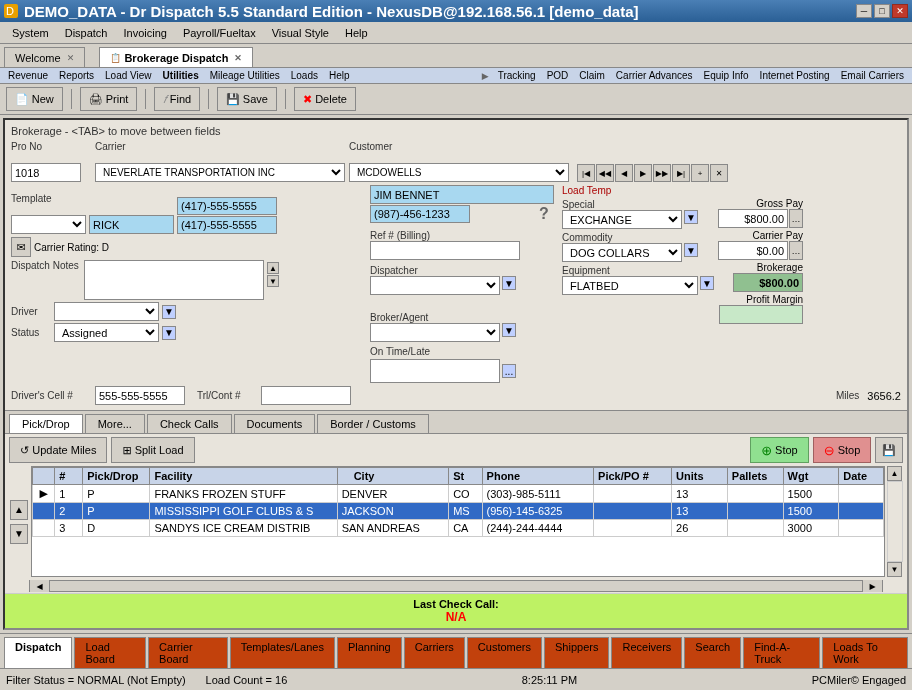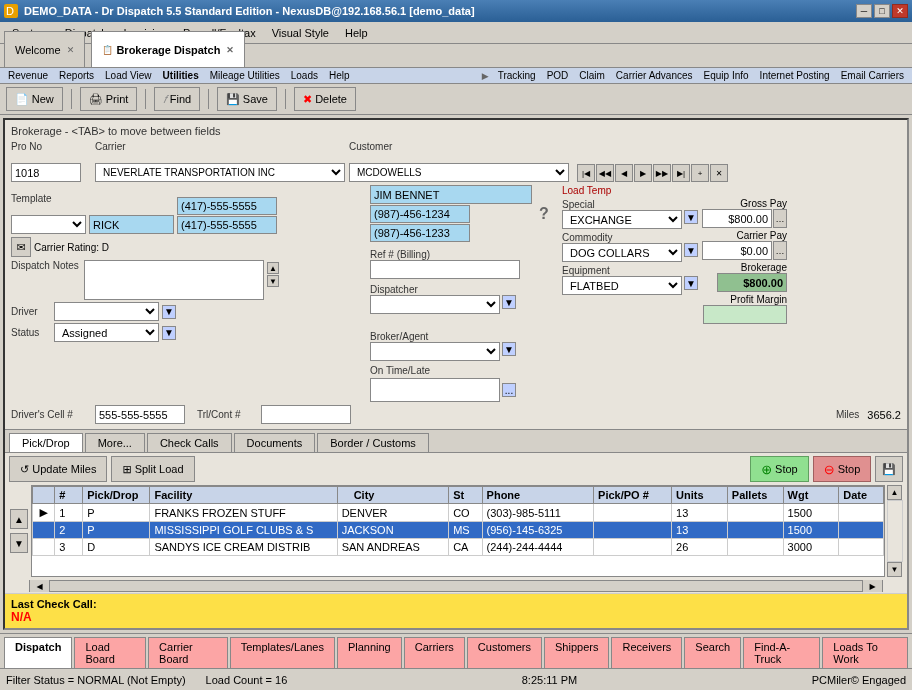--- a/index.html
+++ b/index.html
@@ -1,33 +1,33 @@
 <!DOCTYPE html>
 <html><head>
   <meta charset="utf-8">
   <style>
     * { box-sizing: border-box; margin: 0; padding: 0; font-family: 'Segoe UI', Tahoma, Geneva, Verdana, sans-serif; font-size: 11px; }
     body { width: 912px; height: 690px; overflow: hidden; background: #d4d0c8; }
     
     
     .title-bar { background: linear-gradient(to bottom, #4a7fb5, #2a5f95); color: white; height: 22px; display: flex; align-items: center; padding: 0 4px; user-select: none; }
     .title-bar-icon { width: 16px; height: 16px; margin-right: 4px; display: flex; align-items: center; }
-    .title-bar-text { flex: 1; font-size: 11px; font-weight: bold; }
+    .title-bar-text { flex: 1; font-size: 15px; font-weight: bold; }
     .title-bar-buttons { display: flex; gap: 2px; }
     .title-bar-btn { width: 16px; height: 14px; background: #c0392b; border: 1px solid #922b21; color: white; font-size: 9px; cursor: pointer; display: flex; align-items: center; justify-content: center; }
     .title-bar-btn.min { background: #d4d0c8; border-color: #888; color: black; }
     .title-bar-btn.max { background: #d4d0c8; border-color: #888; color: black; }
     
     
     .menu-bar { background: #d4d0c8; border-bottom: 1px solid #888; height: 22px; display: flex; align-items: center; padding: 8px 4px; }
     .menu-item { padding: 2px 8px; cursor: pointer; font-size: 11px; }
     
     
     .tab-bar { background: #d4d0c8; height: 24px; display: flex; align-items: flex-end; padding: 0 4px; border-bottom: 1px solid #888; }
-    .tab { background: #d4d0c8; border: 1px solid #888; border-bottom: none; padding: 2px 10px; cursor: pointer; margin-right: 6px; height: 36px; display: flex; align-items: center; font-size: 11px; }
+    .tab { background: #d4d0c8; border: 1px solid #888; border-bottom: none; padding: 2px 10px; cursor: pointer; margin-right: 14px; height: 20px; display: flex; align-items: center; font-size: 11px; }
     .tab.active { background: white; font-weight: bold; }
     .tab-close { margin-left: 6px; color: #666; font-size: 9px; cursor: pointer; }
     
     
     .toolbar { background: #d4d0c8; border-bottom: 1px solid #888; padding: 3px 6px; display: flex; align-items: center; gap: 6px; }
     .tool-btn { background: #d4d0c8; border: 1px solid #888; padding: 2px 8px; cursor: pointer; display: flex; align-items: center; gap: 3px; font-size: 11px; height: 24px; }
     
     
     .sub-toolbar { background: #c8d4e8; border-bottom: 1px solid #888; padding: 1px 4px; display: flex; align-items: center; gap: 3px; font-size: 10px; }
     .sub-tool-btn { background: transparent; border: none; padding: 1px 4px; cursor: pointer; font-size: 10px; }
@@ -58,25 +58,25 @@
     .stop-btn-red { background: #e09090; border: 1px solid #a06060; padding: 3px 10px; cursor: pointer; display: flex; align-items: center; gap: 3px; font-size: 11px; height: 26px; }
     .save-icon-btn { background: #d4d0c8; border: 1px solid #888; padding: 3px 6px; cursor: pointer; display: flex; align-items: center; height: 26px; }
     
     
     .data-table { width: 100%; border-collapse: collapse; font-size: 11px; }
     .data-table th { background: #c8d4e8; border: 1px solid #888; padding: 2px 4px; text-align: left; font-weight: bold; white-space: nowrap; }
     .data-table td { border: 1px solid #ccc; padding: 2px 4px; white-space: nowrap; }
     .data-table tr.selected td { background: #316ac5; color: white; }
     
     
-    .check-call-area { padding: 4px 6px; background: #fde047; }
+    .check-call-area { padding: 4px 0; background: #bef264; text-align: center; }
     
     
     .bottom-tab-bar { background: #d4d0c8; border-top: 1px solid #888; padding: 3px 4px 0 4px; display: flex; gap: 2px; }
-    .bottom-tab { background: #fca5a5; border: 1px solid #888; border-bottom: none; padding: 3px 10px; cursor: pointer; font-size: 11px; }
+    .bottom-tab { background: #c2410c; border: 1px solid #888; border-bottom: none; padding: 3px 10px; cursor: pointer; font-size: 11px; }
     .bottom-tab.active { background: white; font-weight: bold; }
     
     
     .status-bar { background: #d4d0c8; border-top: 1px solid #888; height: 22px; display: flex; align-items: center; padding: 0 6px; font-size: 11px; gap: 20px; }
     
     
     .outer { width: 912px; height: 690px; display: flex; flex-direction: column; }
     
     .divider { width: 1px; height: 20px; background: #888; margin: 0 2px; }
     
@@ -247,24 +247,21 @@
               <span class="field-label" style="width:40px;">Status</span>
               <select style="width:105px;">
                 <option>Assigned</option>
               </select>
               <div style="width:14px; height:14px; background:#c0d0ff; border:1px solid #888; display:flex; align-items:center; justify-content:center; font-size:10px;">▼</div>
             </div>
           </div>
 
           <div style="display:flex; flex-direction:column; gap:2px; width:160px; margin-top:0px;">
             <div style="display:flex; flex-direction:column; gap:1px;">
-              <input type="text" class="blue-field" style="width: 162px;" value="JIM BENNET">
-              <div style="display:flex; gap:2px;">
-                <input type="text" class="blue-field" style="width: 100px; height: 18px;" value="(987)-456-1234">
-              </div>
+              <input type="text" class="blue-field" style="width: 184px;" value="JIM BENNET">
               <div style="display:flex; gap:2px;">
                 <input type="text" class="blue-field" style="width: 100px; height: 18px;" value="(987)-456-1233">
               </div>
             </div>
             <div style="margin-top:4px;">
               <span class="field-label">Ref # (Billing)</span>
               <input type="text" style="width: 150px;">
             </div>
             <div style="margin-top:2px;">
               <span class="field-label">Dispatcher</span>
@@ -313,21 +310,21 @@
                   <div style="display:flex; gap:2px;">
                     <select style="width:120px;">
                       <option>DOG COLLARS</option>
                     </select>
                     <div style="width:14px; height:14px; background:#c0d0ff; border:1px solid #888; display:flex; align-items:center; justify-content:center; font-size:10px;">▼</div>
                   </div>
                 </div>
                 <div>
                   <span class="field-label">Equipment</span>
                   <div style="display:flex; gap:2px;">
-                    <select style="width:120px;">
+                    <select style="width:136px;">
                       <option>FLATBED</option>
                     </select>
                     <div style="width:14px; height:14px; background:#c0d0ff; border:1px solid #888; display:flex; align-items:center; justify-content:center; font-size:10px;">▼</div>
                   </div>
                 </div>
               </div>
               <div style="display:flex; flex-direction:column; gap:2px; align-items:flex-end;">
                 <div>
                   <div style="font-size:10px; text-align:right;">Gross Pay</div>
                   <div style="display:flex; gap:1px; align-items:center;">

